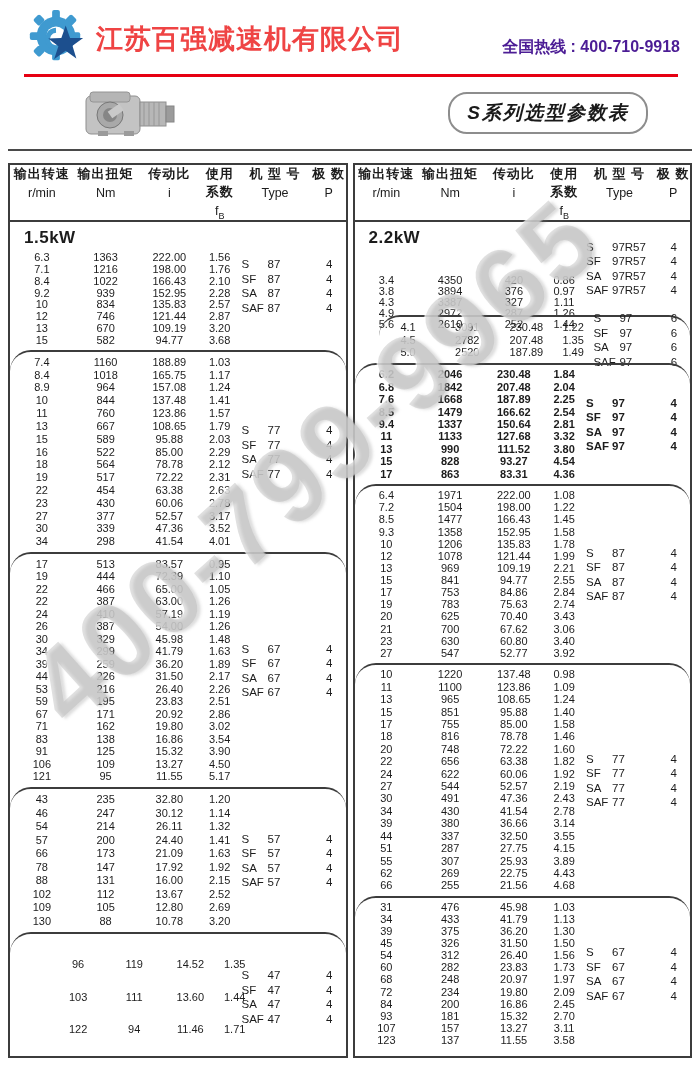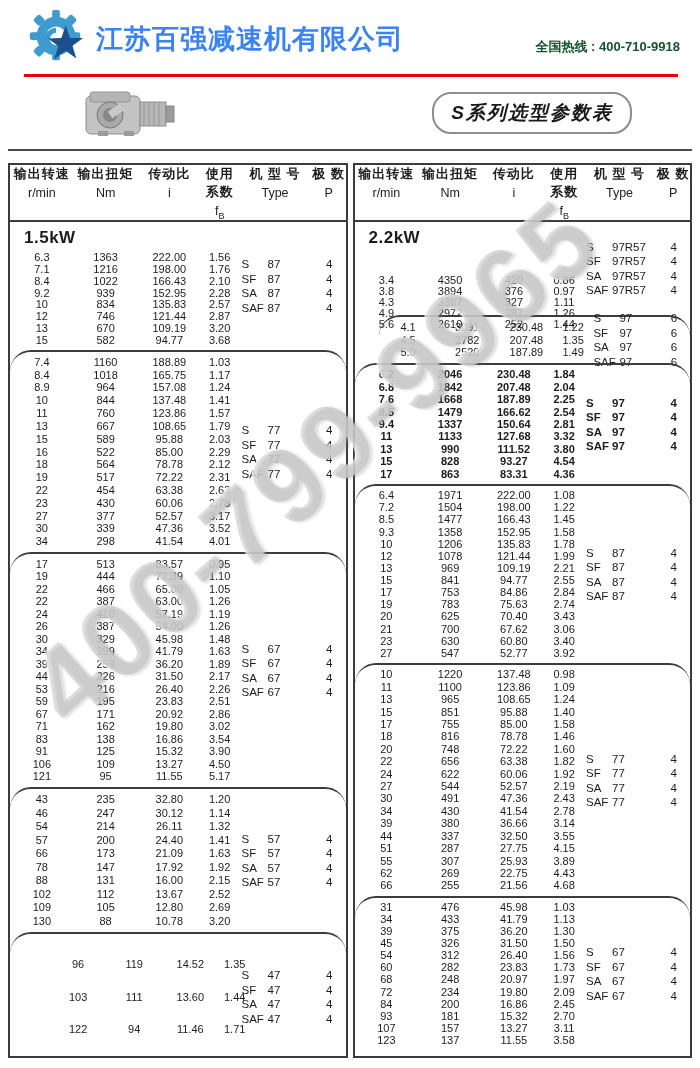--- a/index.html
+++ b/index.html
@@ -3,28 +3,28 @@
 <meta charset="utf-8">
 <style>
   * { margin:0; padding:0; box-sizing:border-box; }
   html,body { width:700px; height:1068px; background:#fff;
     font-family:"Liberation Sans","DejaVu Sans",sans-serif; color:#1c1c1c; overflow:hidden; }
   .page { position:relative; width:700px; height:1068px; background:#fff; }
 
   
   .top { display:flex; align-items:center; height:72px; padding:6px 20px 0 24px; }
   .logo { width:64px; height:62px; flex:0 0 auto; }
-  .company { font-size:27px; font-weight:bold; color:#3b82f6; margin-left:8px; letter-spacing:1px; }
-  .hotline { margin-left:auto; margin-top:16px; font-size:13px; font-weight:bold; color:#14532d; }
+  .company { font-size:27px; font-weight:bold; color:#ef4444; margin-left:8px; letter-spacing:1px; }
+  .hotline { margin-left:auto; margin-top:16px; font-size:16px; font-weight:bold; color:#4c1d95; }
   .red-rule { height:3px; background:#e60012; margin:2px 22px 0 24px; }
 
   
   .banner { position:relative; height:72px; }
   .product { position:absolute; left:84px; top:10px; }
-  .series-pill { position:absolute; right:68px; top:50%; transform:translateY(-50%);
+  .series-pill { position:absolute; right:52px; top:50%; transform:translateY(-50%);
     border:2px solid #8d8d8d; border-radius:19px; padding:6px 17px; background:#fff;
     font-size:19px; font-weight:bold; font-style:italic; color:#1a1a1a; letter-spacing:2px; }
   .dark-rule { height:2px; background:#4a4a4a; margin:0 8px; }
 
   
   .tables { display:flex; gap:5px; margin:12px 8px 0 8px; height:895px; position:relative; z-index:1; }
   .ptable { flex:1; border:2px solid #3c3c3c; display:flex; flex-direction:column; background:transparent; }
   .t-head { height:57px; border-bottom:2px solid #3c3c3c; display:flex; align-items:flex-start; }
   .t-h { text-align:center; }
   .h-cn { font-size:13px; font-weight:bold; letter-spacing:1px; }

